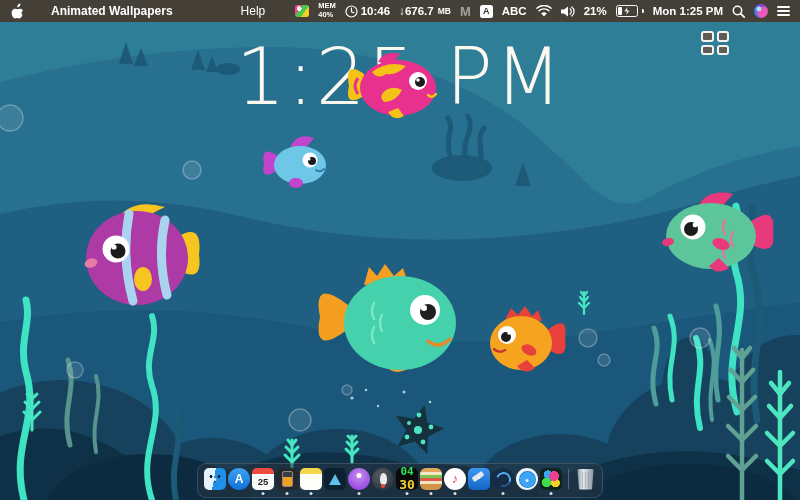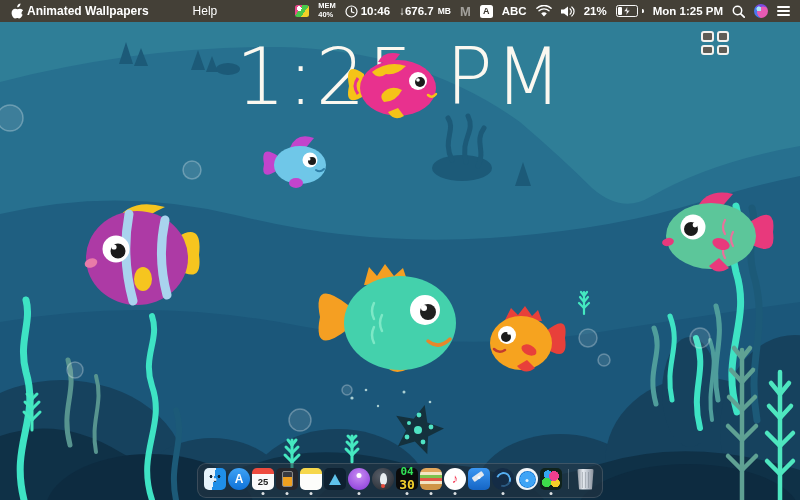--- a/index.html
+++ b/index.html
@@ -18,21 +18,21 @@
 
   
   .widgets-btn{position:absolute;top:31px;right:71px;width:28px;height:24px;z-index:3;
     display:grid;grid-template-columns:1fr 1fr;grid-template-rows:1fr 1fr;gap:3px;cursor:default;}
   .widgets-btn span{background:#5e5c55;border:2.5px solid #f3f2ee;border-radius:3px;}
 
   
   .menubar{position:absolute;top:0;left:0;right:0;height:22px;z-index:5;
     background:rgba(69,62,52,.97);color:#fff;display:flex;align-items:center;
     padding:0 10px;box-sizing:border-box;font-size:12px;}
-  .mb-left{display:flex;align-items:center;gap:4px;}
+  .mb-left{display:flex;align-items:center;gap:28px;}
   .apple{display:flex;align-items:center;}
   .app-name{font-weight:700;}
   .menu-item{font-weight:500;padding-left:40px;}
   .mb-spacer{flex:1;}
   .status{display:flex;align-items:center;gap:9px;font-size:11.5px;font-weight:600;}
   .st-item{display:flex;align-items:center;gap:3px;white-space:nowrap;}
   .wp-thumb{width:14px;height:12px;border-radius:2.5px;display:inline-block;
     background:radial-gradient(circle at 30% 30%,#ffffff 0 18%,transparent 19%),
                linear-gradient(125deg,#e84a8a 0 34%,#49c84b 34% 64%,#f2d028 64%);}
   .mem{flex-direction:column;align-items:flex-start;gap:0;font-size:7.5px;line-height:1.15;font-weight:700;}

